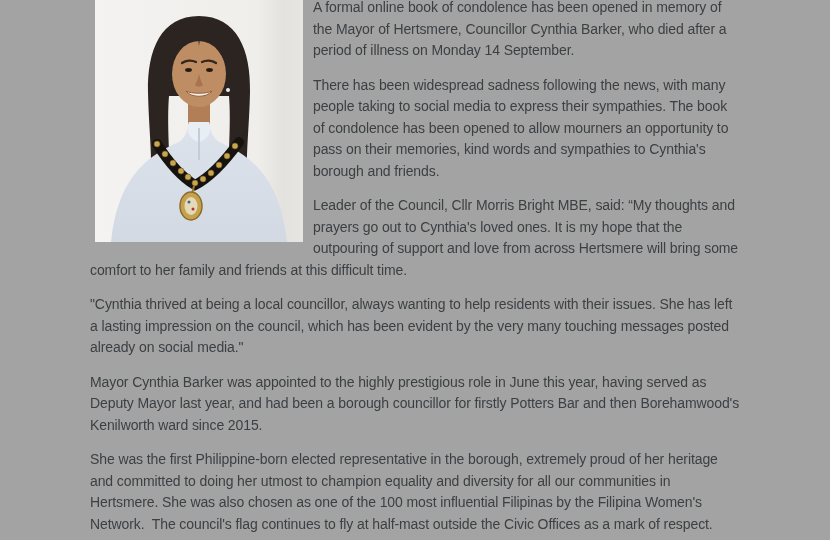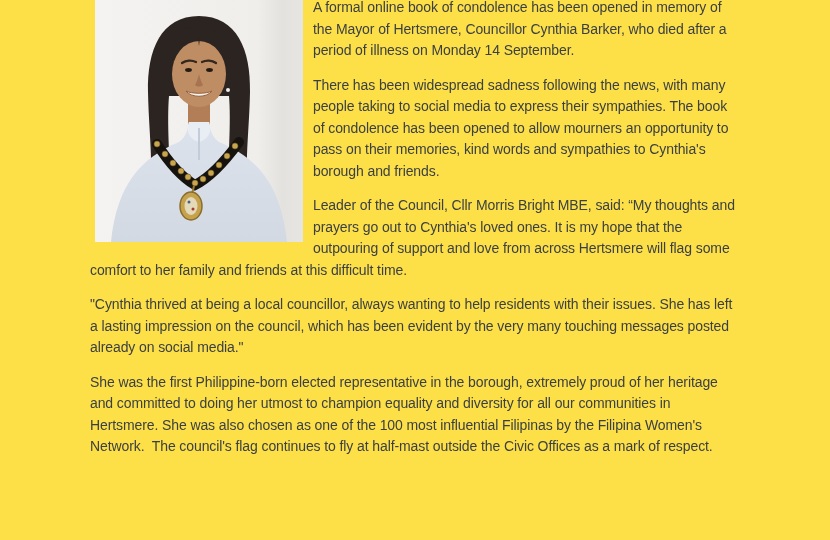--- a/index.html
+++ b/index.html
@@ -6,21 +6,21 @@
     margin: 0;
     padding: 0;
     background: #ffffff;
     font-family: "Liberation Sans", sans-serif;
   }
   .page {
     position: relative;
     width: 830px;
     height: 540px;
     overflow: hidden;
-    background: #fde047;
+    background: #a3a3a3;
     box-sizing: border-box;
     padding: 0 90px 0 90px;
   }
   .article {
     position: relative;
     top: -3px;
     color: #3c4043;
   }
   .portrait {
     float: left;
@@ -107,18 +107,19 @@
         <line x1="99" y1="186" x2="97" y2="194" stroke="#9b7c35" stroke-width="2"></line>
         <ellipse cx="96" cy="206" rx="11" ry="14" fill="#c5a24b" stroke="#8a6d2f" stroke-width="1.5"></ellipse>
         <ellipse cx="96" cy="206" rx="6.5" ry="9" fill="#e4d9b8"></ellipse>
         <circle cx="94" cy="202" r="1.5" fill="#4a5f8f"></circle>
         <circle cx="98" cy="209" r="1.5" fill="#a33b35"></circle>
       </svg>
     </figure>
 
     <p class="para">A formal online book of condolence has been opened in memory of the Mayor of Hertsmere, Councillor Cynthia Barker, who died after a period of illness on Monday 14 September.</p>
     <p class="para">There has been widespread sadness following the news, with many people taking to social media to express their sympathies. The book of condolence has been opened to allow mourners an opportunity to pass on their memories, kind words and sympathies to Cynthia's borough and friends.</p>
-    <p class="para">Leader of the Council, Cllr Morris Bright MBE, said: “My thoughts and prayers go out to Cynthia's loved ones. It is my hope that the outpouring of support and love from across Hertsmere will flag some comfort to her family and friends at this difficult time.</p>
+    <p class="para">Leader of the Council, Cllr Morris Bright MBE, said: “My thoughts and prayers go out to Cynthia's loved ones. It is my hope that the outpouring of support and love from across Hertsmere will bring some comfort to her family and friends at this difficult time.</p>
     <p class="para">"Cynthia thrived at being a local councillor, always wanting to help residents with their issues. She has left a lasting impression on the council, which has been evident by the very many touching messages posted already on social media."</p>
+    <p class="para">Mayor Cynthia Barker was appointed to the highly prestigious role in June this year, having served as Deputy Mayor last year, and had been a borough councillor for firstly Potters Bar and then Borehamwood's Kenilworth ward since 2015.</p>
     <p class="para">She was the first Philippine-born elected representative in the borough, extremely proud of her heritage and committed to doing her utmost to champion equality and diversity for all our communities in Hertsmere. She was also chosen as one of the 100 most influential Filipinas by the Filipina Women's Network.  The council's flag continues to fly at half-mast outside the Civic Offices as a mark of respect.</p>
 
   </article>
 </div>
 
 </body></html>

